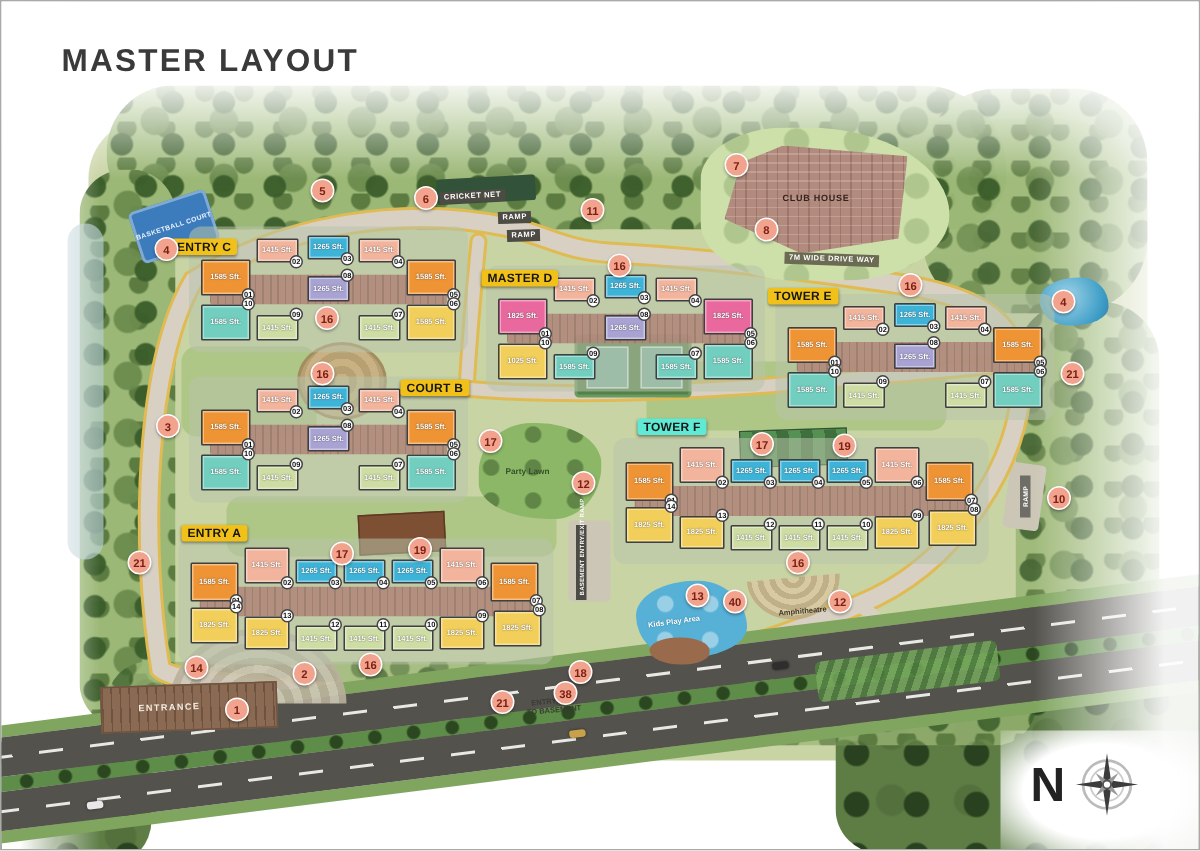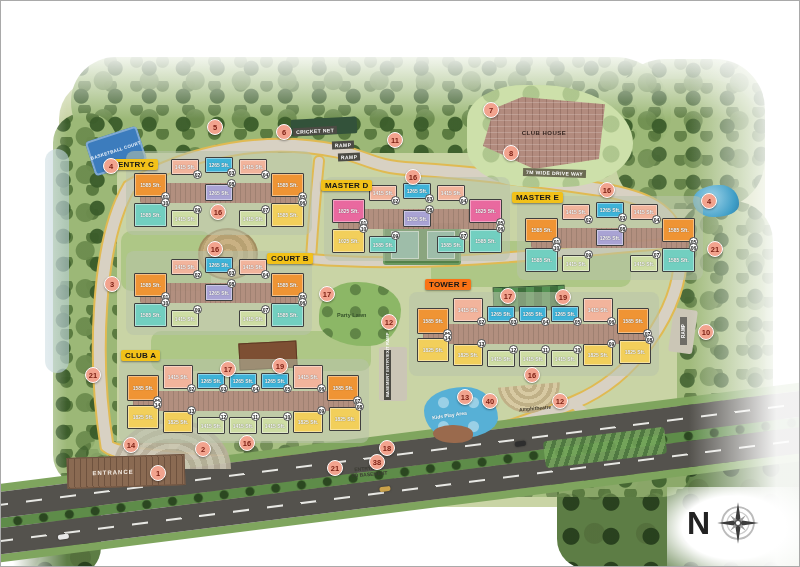--- a/index.html
+++ b/index.html
@@ -414,21 +414,21 @@
         <div class="unum" style="left: 93px; top: 22px;">08</div>
         <div class="unit" style="left: 37px; top: 53px; width: 28px; height: 17px; background: rgb(206, 221, 164);">
           <span class="usize">1415 Sft.</span>
         </div>
         <div class="unum" style="left: 59px; top: 48px;">09</div>
         <div class="unit" style="left: 0px; top: 46px; width: 33px; height: 24px; background: rgb(114, 207, 192);">
           <span class="usize">1585 Sft.</span>
         </div>
         <div class="unum" style="left: 27px; top: 41px;">10</div>
       </div>
-      <div class="tower-label" style="left: 511px; top: 191px; background: rgb(242, 193, 25);">MASTER E</div>
+      <div class="tower-label" style="left: 511px; top: 191px; background: rgb(242, 193, 25);">TOWER E</div>
       <div class="tower" style="left: 126px; top: 364px; width: 234px; height: 70px;">
         <div class="podium"></div>
         <div class="corridor"></div>
         <div class="unit" style="left: 0px; top: 10px; width: 32px; height: 26px; background: rgb(239, 148, 52);">
           <span class="usize">1585 Sft.</span>
         </div>
         <div class="unum" style="left: 26px; top: 31px;">01</div>
         <div class="unit" style="left: 36px; top: 0px; width: 30px; height: 24px; background: rgb(242, 180, 156);">
           <span class="usize">1415 Sft.</span>
         </div>
@@ -475,21 +475,21 @@
         <div class="unum" style="left: 92px; top: 47px;">12</div>
         <div class="unit" style="left: 36px; top: 46px; width: 30px; height: 22px; background: rgb(242, 207, 91);">
           <span class="usize">1825 Sft.</span>
         </div>
         <div class="unum" style="left: 60px; top: 41px;">13</div>
         <div class="unit" style="left: 0px; top: 40px; width: 32px; height: 24px; background: rgb(242, 207, 91);">
           <span class="usize">1825 Sft.</span>
         </div>
         <div class="unum" style="left: 26px; top: 35px;">14</div>
       </div>
-      <div class="tower-label" style="left: 120px; top: 349px; background: rgb(242, 193, 25);">CLUB A</div>
+      <div class="tower-label" style="left: 120px; top: 349px; background: rgb(242, 193, 25);">ENTRY A</div>
       <div class="tower" style="left: 416px; top: 297px; width: 234px; height: 70px;">
         <div class="podium"></div>
         <div class="corridor"></div>
         <div class="unit" style="left: 0px; top: 10px; width: 32px; height: 26px; background: rgb(239, 148, 52);">
           <span class="usize">1585 Sft.</span>
         </div>
         <div class="unum" style="left: 26px; top: 31px;">01</div>
         <div class="unit" style="left: 36px; top: 0px; width: 30px; height: 24px; background: rgb(242, 180, 156);">
           <span class="usize">1415 Sft.</span>
         </div>
@@ -536,21 +536,21 @@
         <div class="unum" style="left: 92px; top: 47px;">12</div>
         <div class="unit" style="left: 36px; top: 46px; width: 30px; height: 22px; background: rgb(242, 207, 91);">
           <span class="usize">1825 Sft.</span>
         </div>
         <div class="unum" style="left: 60px; top: 41px;">13</div>
         <div class="unit" style="left: 0px; top: 40px; width: 32px; height: 24px; background: rgb(242, 207, 91);">
           <span class="usize">1825 Sft.</span>
         </div>
         <div class="unum" style="left: 26px; top: 35px;">14</div>
       </div>
-      <div class="tower-label" style="left: 424px; top: 278px; background: #f97316;">TOWER F</div>
+      <div class="tower-label" style="left: 424px; top: 278px; background: #5eead4;">TOWER F</div>
     </div>
   <div id="markers" class="abs" style="left:0;top:0;width:800px;height:567px;">
       <div class="marker" style="left: 149px; top: 464px; background: rgb(242, 163, 142); color: rgb(124, 32, 20);">1</div>
       <div class="marker" style="left: 194px; top: 440px; background: rgb(242, 163, 142); color: rgb(124, 32, 20);">2</div>
       <div class="marker" style="left: 103px; top: 275px; background: rgb(242, 163, 142); color: rgb(124, 32, 20);">3</div>
       <div class="marker" style="left: 102px; top: 157px; background: rgb(242, 163, 142); color: rgb(124, 32, 20);">4</div>
       <div class="marker" style="left: 700px; top: 192px; background: rgb(242, 163, 142); color: rgb(124, 32, 20);">4</div>
       <div class="marker" style="left: 206px; top: 118px; background: rgb(242, 163, 142); color: rgb(124, 32, 20);">5</div>
       <div class="marker" style="left: 275px; top: 123px; background: rgb(242, 163, 142); color: rgb(124, 32, 20);">6</div>
       <div class="marker" style="left: 482px; top: 101px; background: rgb(242, 163, 142); color: rgb(124, 32, 20);">7</div>
@@ -576,20 +576,21 @@
       <div class="marker" style="left: 481px; top: 392px; background: rgb(242, 163, 142); color: rgb(124, 32, 20);">40</div>
       <div class="marker" style="left: 84px; top: 366px; background: rgb(242, 163, 142); color: rgb(124, 32, 20);">21</div>
       <div class="marker" style="left: 706px; top: 240px; background: rgb(242, 163, 142); color: rgb(124, 32, 20);">21</div>
       <div class="marker" style="left: 326px; top: 459px; background: rgb(242, 163, 142); color: rgb(124, 32, 20);">21</div>
       <div class="marker" style="left: 368px; top: 453px; background: rgb(242, 163, 142); color: rgb(124, 32, 20);">38</div>
     </div>
 
   <div class="abs fade-right"></div>
   <div class="abs compass-bg"></div>
 
+  <div id="title">MASTER LAYOUT</div>
   <div id="compass">
     <span id="compass-n">N</span>
     <svg width="44" height="44" viewBox="0 0 36 36">
       <circle cx="18" cy="18" r="13" fill="none" stroke="#bbb" stroke-width="1.5"></circle>
       <circle cx="18" cy="18" r="9" fill="none" stroke="#ccc" stroke-width="1"></circle>
       <path d="M18,1 L20.2,15.8 L35,18 L20.2,20.2 L18,35 L15.8,20.2 L1,18 L15.8,15.8 Z" fill="#3c3c3c"></path>
       <path d="M18,9 L19.5,16.5 L27,18 L19.5,19.5 L18,27 L16.5,19.5 L9,18 L16.5,16.5 Z" fill="#9a9a9a" transform="rotate(45 18 18)"></path>
       <circle cx="18" cy="18" r="2.2" fill="#fff" stroke="#555" stroke-width="1"></circle>
     </svg>
   </div>

